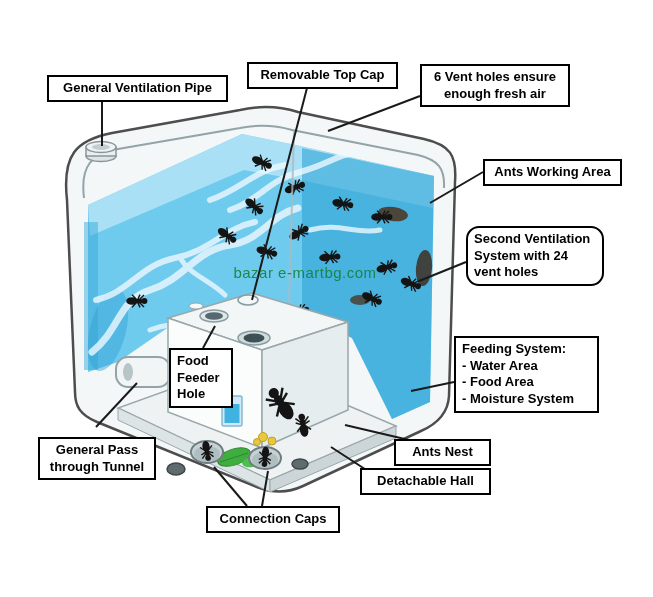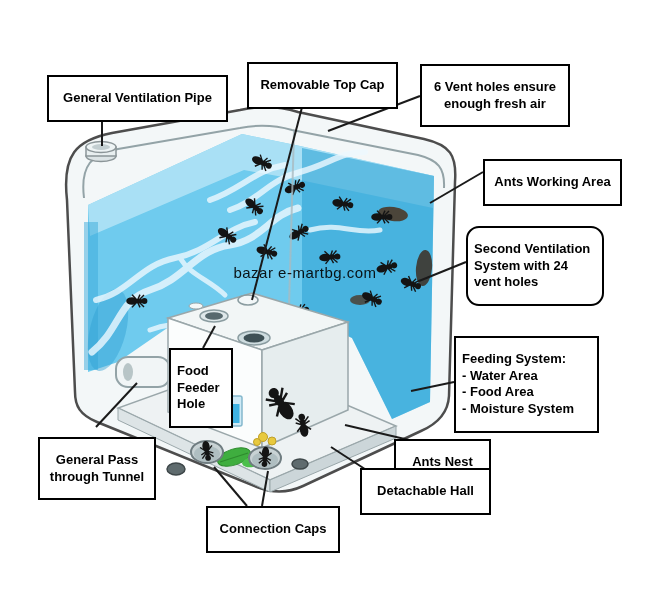--- a/index.html
+++ b/index.html
@@ -1,35 +1,35 @@
 <!DOCTYPE html>
 <html><head>
 <meta charset="utf-8">
 <style>
   html,body{margin:0;padding:0;background:#ffffff;}
   #stage{position:relative;width:653px;height:597px;background:#ffffff;overflow:hidden;
          font-family:"Liberation Sans",sans-serif;}
   #art{position:absolute;left:0;top:0;z-index:1;}
   .label{position:absolute;z-index:3;background:#ffffff;border:2px solid #000;
-         font-weight:bold;font-size:13px;line-height:1.28;padding:13px 6px;
+         font-weight:bold;font-size:13px;line-height:1.28;padding:3px 6px;
          text-align:center;white-space:pre-line;box-sizing:border-box;color:#000;}
   .label.align-left{text-align:left;}
   #lbl-vent-pipe   {left:47px;  top:75px;  width:181px;}
   #lbl-top-cap     {left:247px; top:62px;  width:151px;}
   #lbl-vent-holes  {left:420px; top:64px;  width:150px;}
   #lbl-working-area{left:483px; top:159px; width:139px;}
   #lbl-second-vent {left:466px; top:226px; width:138px;border-radius:13px;}
   #lbl-feeding     {left:454px; top:336px; width:145px;}
   #lbl-ants-nest   {left:394px; top:439px; width:97px;}
   #lbl-detachable  {left:360px; top:468px; width:131px;}
   #lbl-connection  {left:206px; top:506px; width:134px;}
   #lbl-general-pass{left:38px;  top:437px; width:118px;}
   #lbl-feeder-hole {left:169px; top:348px; width:64px;}
   #watermark{position:absolute;z-index:2;left:205px;top:264px;width:200px;
-             color:#000000;font-size:15px;letter-spacing:.5px;opacity:.9;
+             color:#15803d;font-size:15px;letter-spacing:.5px;opacity:.9;
              text-align:center;}
 </style>
 </head>
 <body>
 
 <div id="stage">
 
   <svg id="art" width="653" height="597" viewBox="0 0 653 597">
     <defs>
       <g id="ant">

